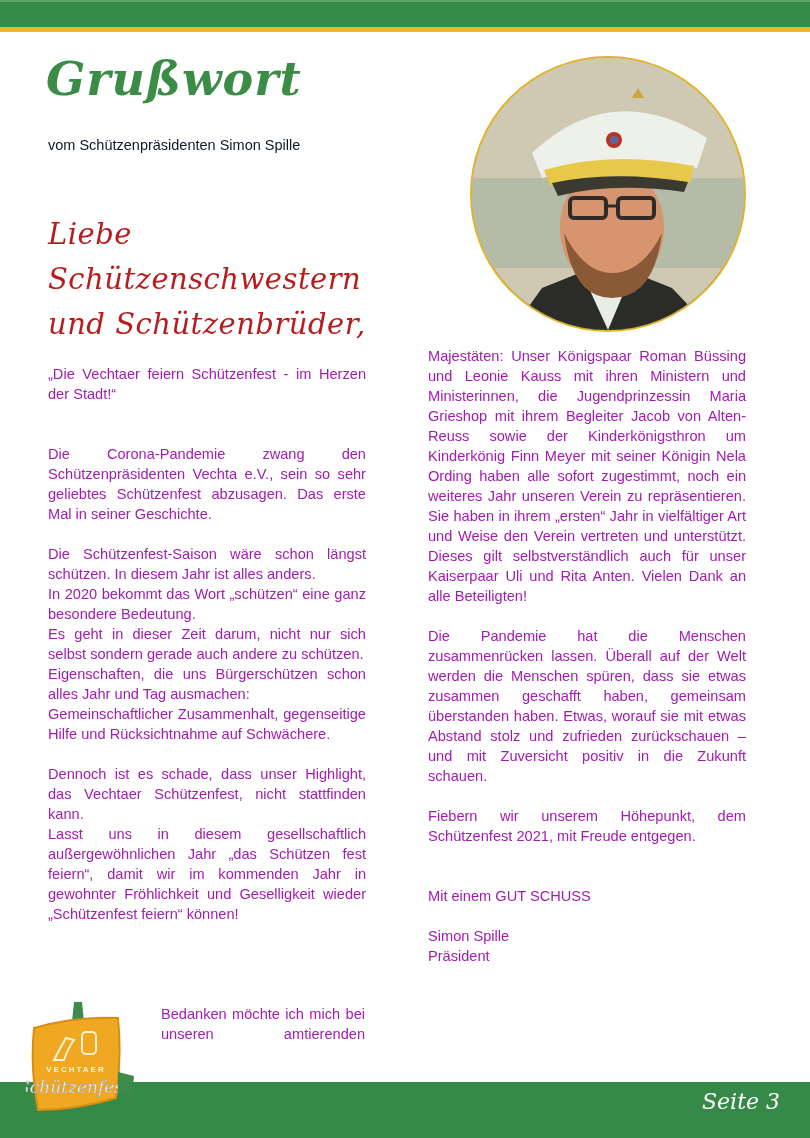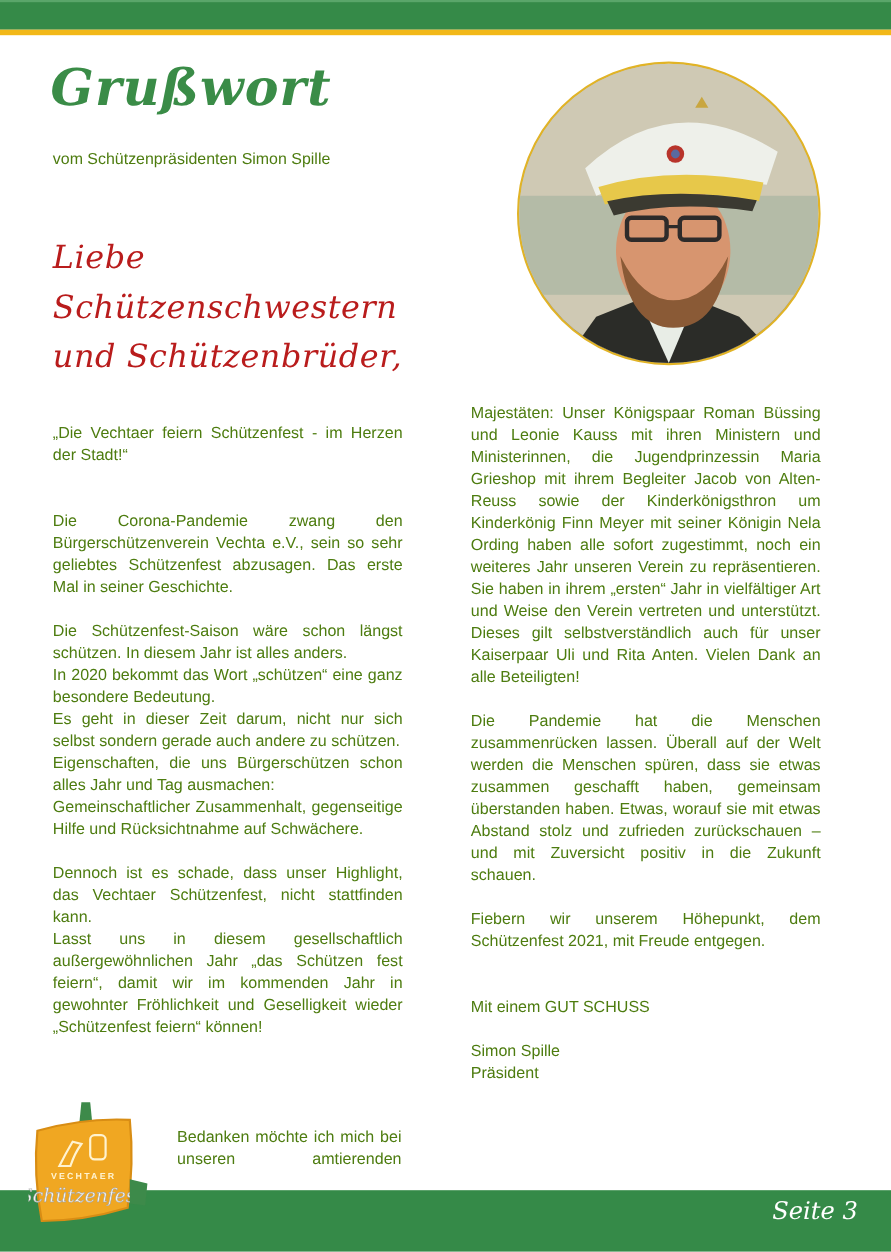--- a/index.html
+++ b/index.html
@@ -11,37 +11,37 @@
   }
   .top-bar { position: absolute; left: 0; top: 0; width: 810px; height: 27px; background: #358a48; }
   .top-bar-light { position: absolute; left: 0; top: 0; width: 810px; height: 2px; background: #5aa66a; }
   .top-stripe { position: absolute; left: 0; top: 27px; width: 810px; height: 5px; background: #f2b818; }
 
   .title {
     position: absolute; left: 46px; top: 52px;
     font-family: "DejaVu Serif", serif; font-style: italic; font-weight: bold;
     font-size: 46px; color: #3a8c47; letter-spacing: 1px;
   }
-  .subtitle { position: absolute; left: 48px; top: 137px; font-size: 14.5px; color: #4d7c0f; }
+  .subtitle { position: absolute; left: 48px; top: 137px; font-size: 14.5px; color: #0f172a; }
 
   .salutation {
     position: absolute; left: 48px; top: 212px; width: 340px;
     font-family: "DejaVu Serif", serif; font-style: italic;
     font-size: 29px; line-height: 45px; color: #b91c1c; letter-spacing: 0.5px;
   }
 
   .portrait {
     position: absolute; left: 470px; top: 56px; width: 272px; height: 272px;
     border-radius: 50%; border: 2px solid #e1b326; overflow: hidden;
     background: radial-gradient(circle at 50% 62%, #d89b78 0 22%, transparent 23%),
                 linear-gradient(180deg, #c9c5b2 0%, #b9c0b0 40%, #a3a894 70%, #4a4a44 100%);
   }
   .portrait svg { width: 100%; height: 100%; display: block; }
 
-  .col { position: absolute; width: 318px; font-size: 14.6px; line-height: 20px; color: #4d7c0f; margin-top: 20px; }
+  .col { position: absolute; width: 318px; font-size: 14.6px; line-height: 20px; color: #a21caf; }
   .col p { margin: 0 0 20px 0; text-align: justify; }
   .col p.nospace { margin-bottom: 0; }
   .col-left { left: 48px; top: 364px; }
   .col-left-bottom { left: 161px; top: 1004px; width: 204px; }
   .col-right { left: 428px; top: 346px; width: 318px; }
   .sign { text-align: right; }
 
   .bottom-bar { position: absolute; left: 0; top: 1082px; width: 810px; height: 56px; background: #358a48; }
   .page-number {
     position: absolute; right: 30px; top: 1089px;
@@ -83,21 +83,21 @@
     <circle cx="142" cy="82" r="8" fill="#b8342b"></circle>
     <circle cx="142" cy="82" r="4" fill="#5a6aa0"></circle>
     <path d="M160 40 l6 -10 l6 10 z" fill="#c9a640"></path>
   </svg>
 </div>
 
 <div class="col col-left">
   <p>„Die Vechtaer feiern Schützenfest - im Herzen der Stadt!“</p>
   <p>
     <br>
-    <span>Die Corona-Pandemie zwang den Bürgerschützenverein Vechta e.V., sein so sehr geliebtes Schützenfest abzusagen. Das erste Mal in seiner Geschichte.</span>
+    <span>Die Corona-Pandemie zwang den Schützenpräsidenten Vechta e.V., sein so sehr geliebtes Schützenfest abzusagen. Das erste Mal in seiner Geschichte.</span>
   </p>
   <p>
     <span>Die Schützenfest-Saison wäre schon längst schützen. In diesem Jahr ist alles anders.</span><br>
     <span>In 2020 bekommt das Wort „schützen“ eine ganz besondere Bedeutung.</span><br>
     <span>Es geht in dieser Zeit darum, nicht nur sich selbst sondern gerade auch andere zu schützen.</span><br>
     <span>Eigenschaften, die uns Bürgerschützen schon alles Jahr und Tag ausmachen:</span><br>
     <span>Gemeinschaftlicher Zusammenhalt, gegenseitige Hilfe und Rücksichtnahme auf Schwächere.</span>
   </p>
   <p>
     <span>Dennoch ist es schade, dass unser Highlight, das Vechtaer Schützenfest, nicht stattfinden kann.</span><br>

